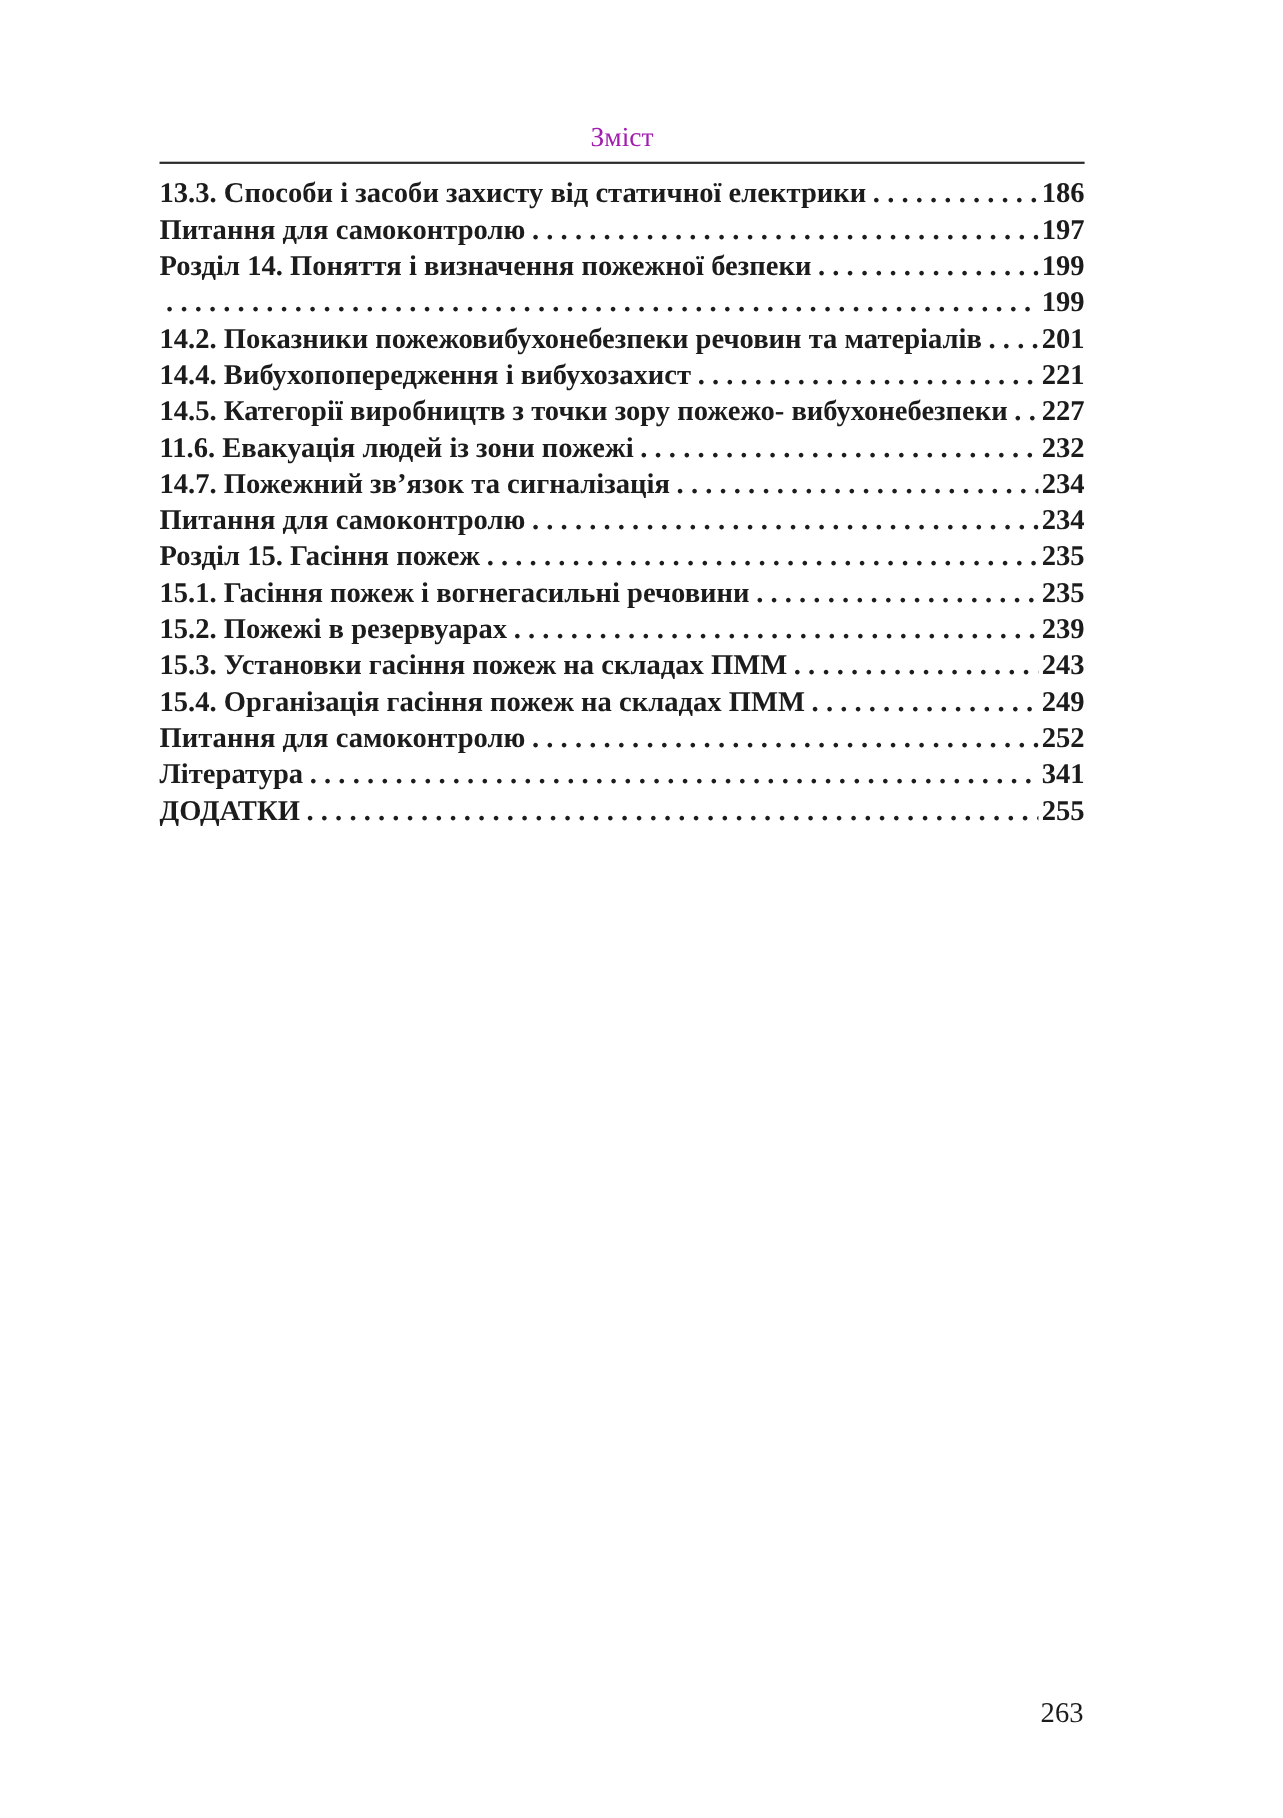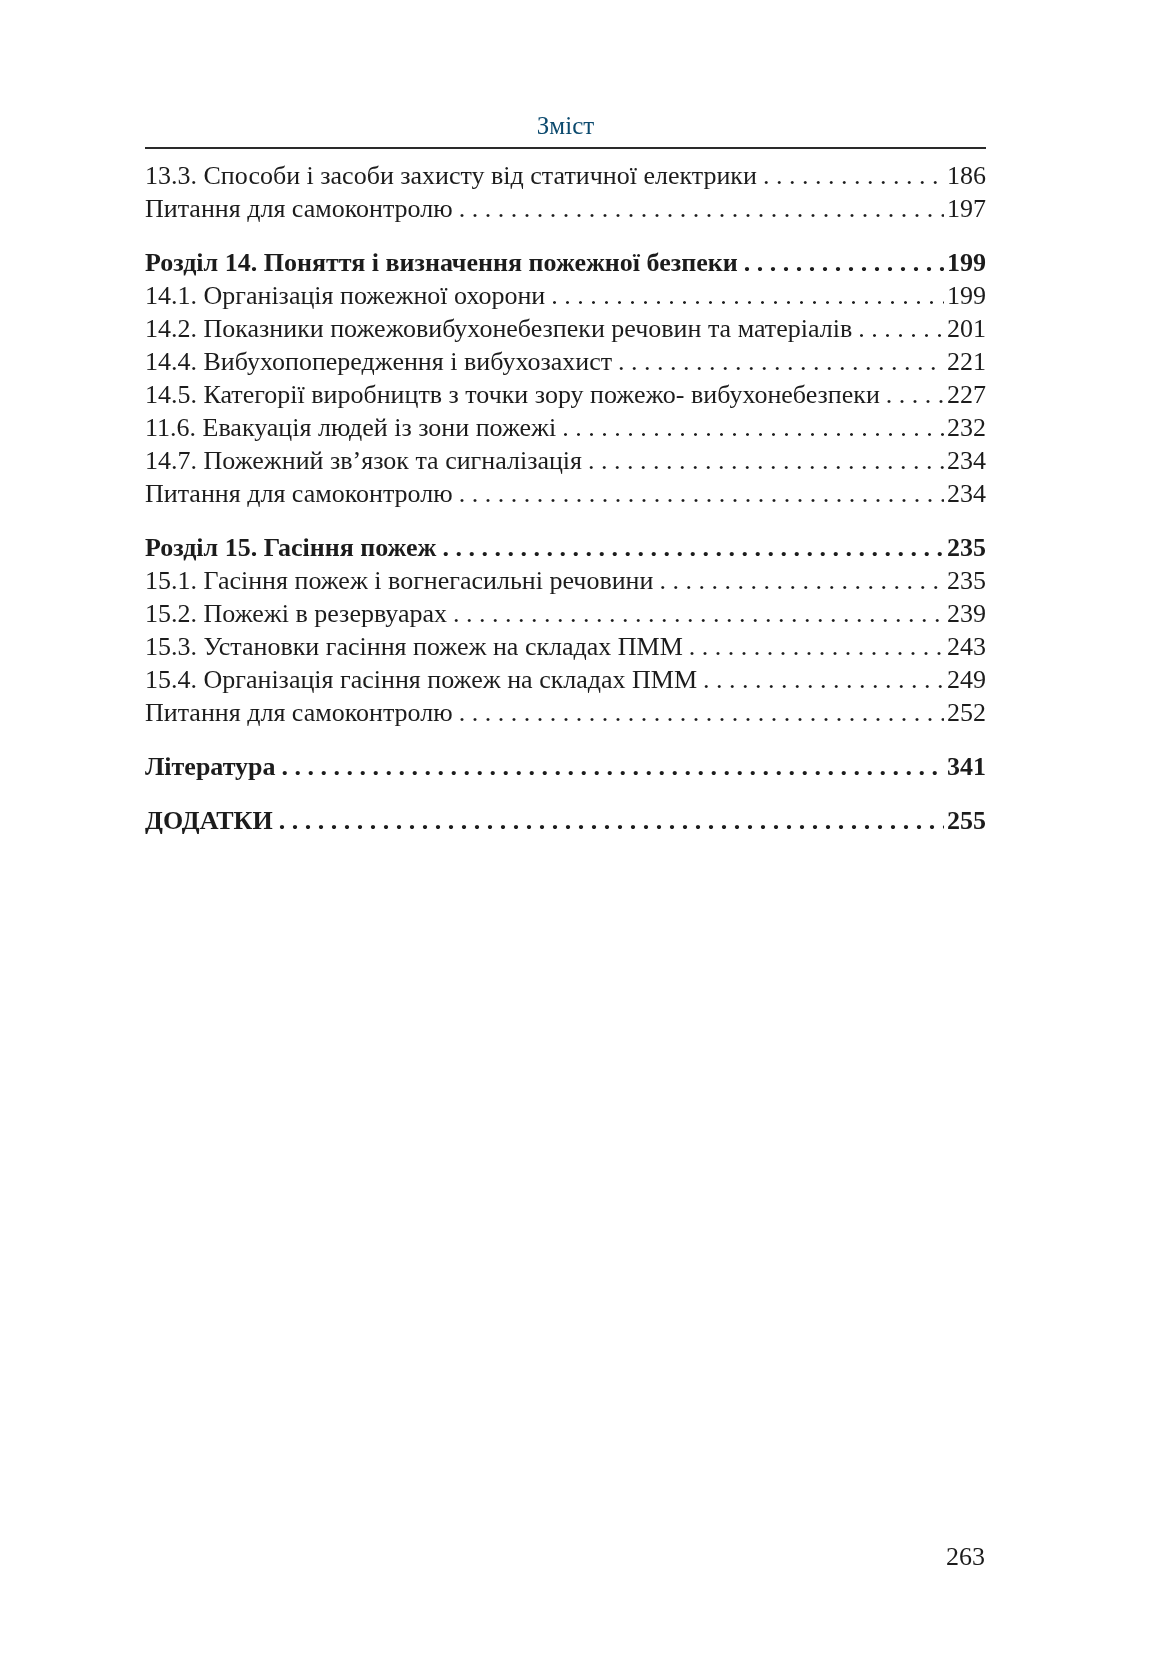--- a/index.html
+++ b/index.html
@@ -16,42 +16,42 @@
     overflow: hidden;
   }
   .header {
     margin: 0 180px 0 145px;
     padding-top: 112px;
   }
   .header-title {
     text-align: center;
     font-size: 25px;
     line-height: 28px;
-    color: #0c4a6e;
+    color: #a21caf;
   }
   .header-rule {
     margin-top: 7px;
     border-top: 2px solid #2a2a2a;
     height: 0;
   }
   .toc {
     margin: 10px 180px 0 145px;
   }
   .toc-entry {
     display: flex;
     align-items: baseline;
     font-size: 26px;
     line-height: 33px;
     white-space: nowrap;
+    font-weight: bold;
   }
   .toc-entry.bold {
     font-weight: bold;
   }
   .toc-entry.space-before {
-    margin-top: 21px;
   }
   .toc-label {
     flex: 0 0 auto;
     white-space: nowrap;
   }
   .toc-dots {
     flex: 1 1 auto;
     min-width: 0;
     overflow: hidden;
     margin: 0 2px 0 6px;
@@ -97,21 +97,20 @@
     <span class="toc-page">197</span>
   </div>
 
   <div class="toc-entry bold space-before">
     <span class="toc-label">Розділ 14. Поняття і визначення пожежної безпеки</span>
     <span class="toc-dots"></span>
     <span class="toc-page">199</span>
   </div>
 
   <div class="toc-entry">
-    <span class="toc-label">14.1. Організація пожежної охорони</span>
     <span class="toc-dots"></span>
     <span class="toc-page">199</span>
   </div>
 
   <div class="toc-entry">
     <span class="toc-label">14.2. Показники пожежовибухонебезпеки речовин та матеріалів</span>
     <span class="toc-dots"></span>
     <span class="toc-page">201</span>
   </div>
 

